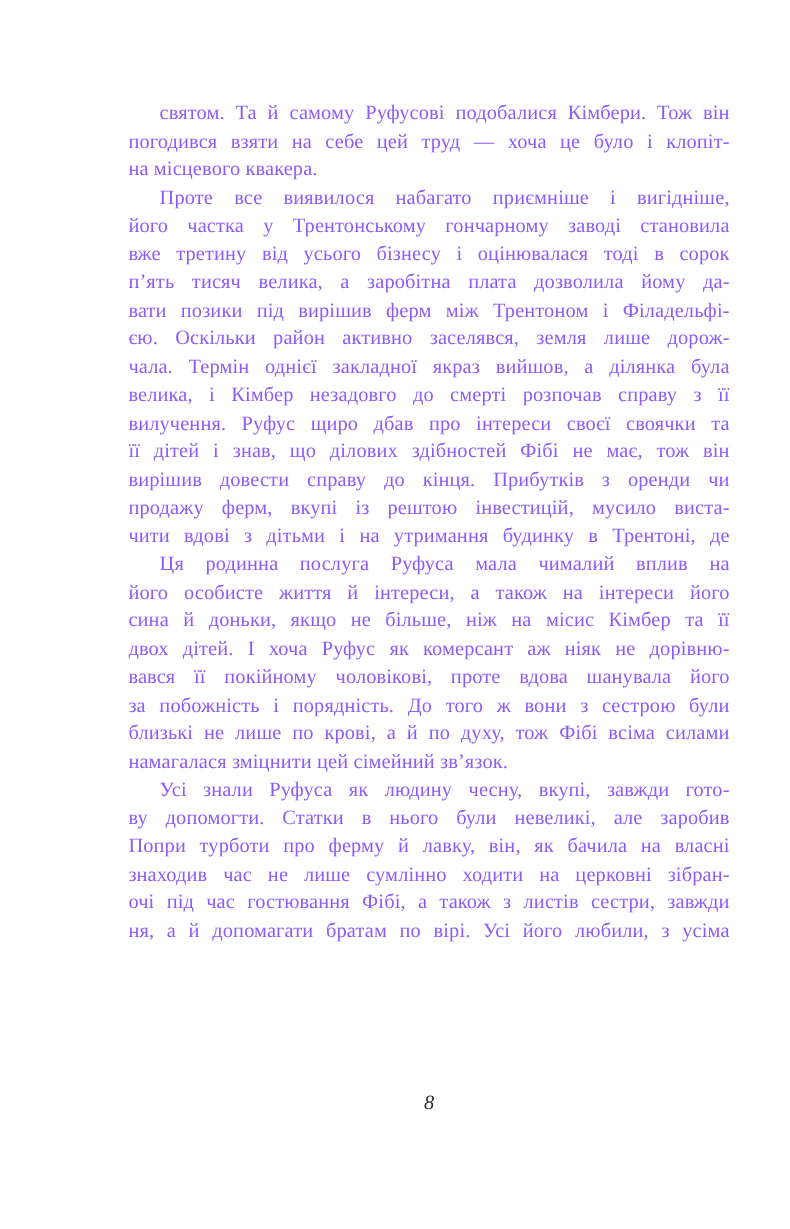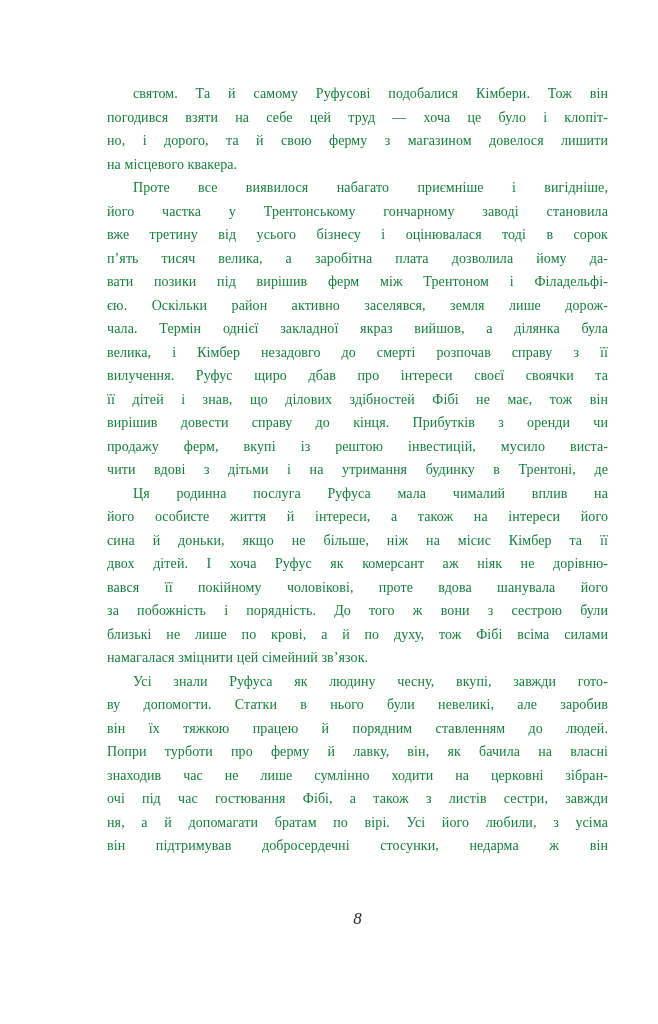--- a/index.html
+++ b/index.html
@@ -13,23 +13,23 @@
     height: 1024px;
     background: #ffffff;
     overflow: hidden;
     font-family: "Liberation Serif", "DejaVu Serif", serif;
   }
   .text-block {
     position: absolute;
     left: 107px;
     top: 82px;
     width: 501px;
-    font-size: 14px;
+    font-size: 17px;
     line-height: 23.5px;
-    color: #15803d;
+    color: #8b5cf6;
     letter-spacing: 0.1px;
   }
   .para {
     margin: 0;
     padding: 0;
   }
   .line {
     display: block;
     height: 23.5px;
     overflow: hidden;
@@ -56,21 +56,20 @@
 </style>
 </head>
 <body>
 
 <div class="page">
   <main class="text-block">
 
     <p class="para">
       <span class="line indent fill">святом. Та й самому Руфусові подобалися Кімбери. Тож він</span>
       <span class="line fill">погодився взяти на себе цей труд — хоча це було і клопіт-</span>
-      <span class="line fill">но, і дорого, та й свою ферму з магазином довелося лишити</span>
       <span class="line">на місцевого квакера.</span>
     </p>
 
     <p class="para">
       <span class="line indent fill">Проте все виявилося набагато приємніше і вигідніше,</span>
       <span class="line fill">його частка у Трентонському гончарному заводі становила</span>
       <span class="line fill">вже третину від усього бізнесу і оцінювалася тоді в сорок</span>
       <span class="line fill">п’ять тисяч велика, а заробітна плата дозволила йому да-</span>
       <span class="line fill">вати позики під вирішив ферм між Трентоном і Філадельфі-</span>
       <span class="line fill">єю. Оскільки район активно заселявся, земля лише дорож-</span>
@@ -90,24 +89,22 @@
       <span class="line fill">двох дітей. І хоча Руфус як комерсант аж ніяк не дорівню-</span>
       <span class="line fill">вався її покійному чоловікові, проте вдова шанувала його</span>
       <span class="line fill">за побожність і порядність. До того ж вони з сестрою були</span>
       <span class="line fill">близькі не лише по крові, а й по духу, тож Фібі всіма силами</span>
       <span class="line">намагалася зміцнити цей сімейний зв’язок.</span>
     </p>
 
     <p class="para">
       <span class="line indent fill">Усі знали Руфуса як людину чесну, вкупі, завжди гото-</span>
       <span class="line fill">ву допомогти. Статки в нього були невеликі, але заробив</span>
-      <span class="line fill">він їх тяжкою працею й порядним ставленням до людей.</span>
       <span class="line fill">Попри турботи про ферму й лавку, він, як бачила на власні</span>
       <span class="line fill">знаходив час не лише сумлінно ходити на церковні зібран-</span>
       <span class="line fill">очі під час гостювання Фібі, а також з листів сестри, завжди</span>
       <span class="line fill">ня, а й допомагати братам по вірі. Усі його любили, з усіма</span>
-      <span class="line fill">він підтримував добросердечні стосунки, недарма ж він</span>
     </p>
 
   </main>
 
   <footer class="folio">8</footer>
 </div>
 
 </body></html>

